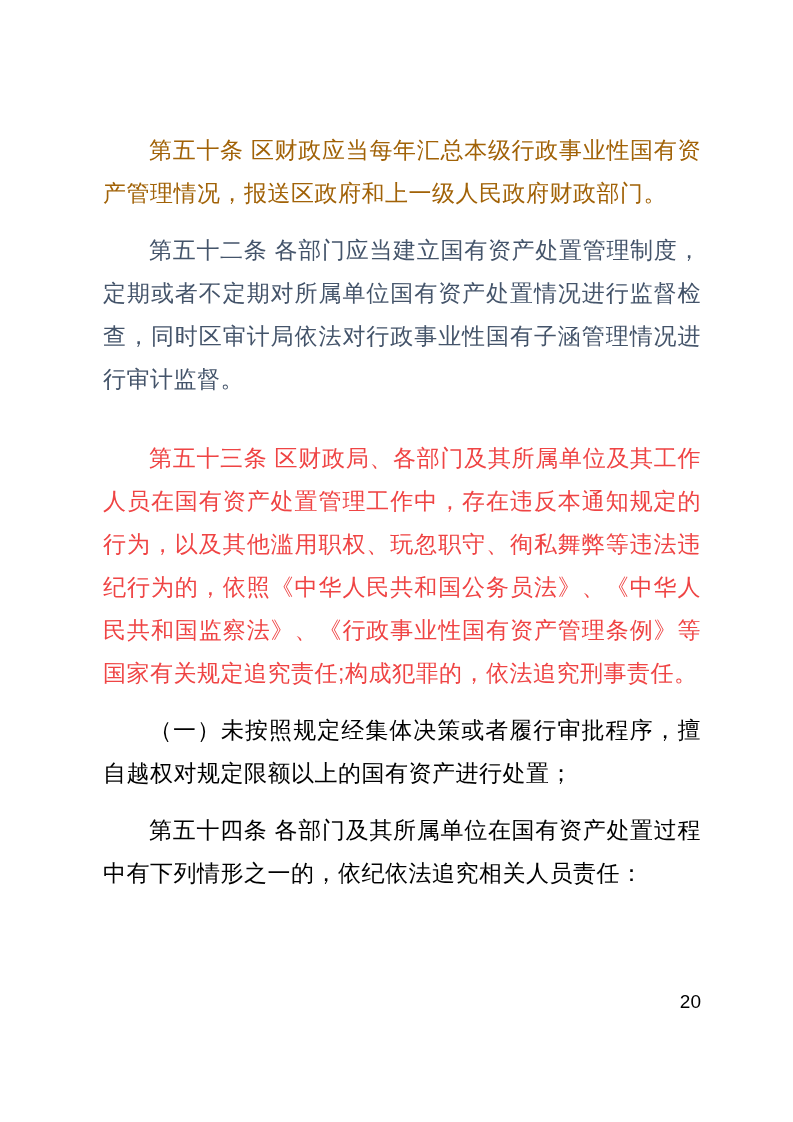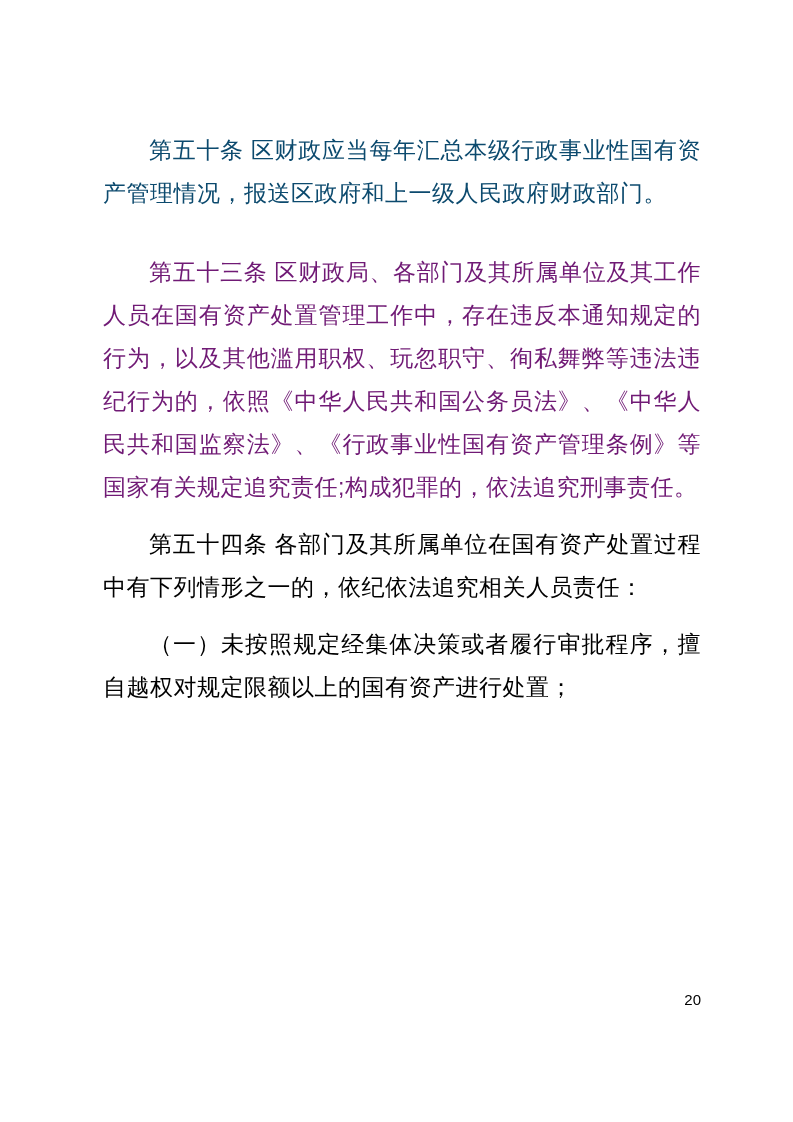--- a/index.html
+++ b/index.html
@@ -30,37 +30,38 @@
     margin: 0;
     text-indent: 2em;
   }
   .doc-body p.spaced-before {
     margin-top: 14px;
   }
   .page-number {
     position: absolute;
     right: 92px;
     top: 991px;
-    font-size: 15px;
+    font-size: 19px;
     color: #000000;
   }
 </style>
 </head>
 <body>
 
 <div class="page">
 
   <div class="doc-body">
-    <p style="color: #0c4a6e;">第五十条 区财政应当每年汇总本级行政事业性国有资产管理情况，报送区政府和上一级人民政府财政部门。</p>
+    <p style="color: #a16207;">第五十条 区财政应当每年汇总本级行政事业性国有资产管理情况，报送区政府和上一级人民政府财政部门。</p>
 
 
+    <p class="spaced-before" style="color: rgb(68, 84, 106);">第五十二条 各部门应当建立国有资产处置管理制度，定期或者不定期对所属单位国有资产处置情况进行监督检查，同时区审计局依法对行政事业性国有子涵管理情况进行审计监督。</p>
 
-    <p class="spaced-before" style="color: #701a75; margin-top: 36px;">第五十三条 区财政局、各部门及其所属单位及其工作人员在国有资产处置管理工作中，存在违反本通知规定的行为，以及其他滥用职权、玩忽职守、徇私舞弊等违法违纪行为的，依照《中华人民共和国公务员法》、《中华人民共和国监察法》、《行政事业性国有资产管理条例》等国家有关规定追究责任;构成犯罪的，依法追究刑事责任。</p>
+    <p class="spaced-before" style="color: #ef4444; margin-top: 36px;">第五十三条 区财政局、各部门及其所属单位及其工作人员在国有资产处置管理工作中，存在违反本通知规定的行为，以及其他滥用职权、玩忽职守、徇私舞弊等违法违纪行为的，依照《中华人民共和国公务员法》、《中华人民共和国监察法》、《行政事业性国有资产管理条例》等国家有关规定追究责任;构成犯罪的，依法追究刑事责任。</p>
+
+    <p class="spaced-before" style="color: rgb(0, 0, 0);">（一）未按照规定经集体决策或者履行审批程序，擅自越权对规定限额以上的国有资产进行处置；</p>
 
     <p class="spaced-before" style="color: rgb(0, 0, 0);">第五十四条 各部门及其所属单位在国有资产处置过程中有下列情形之一的，依纪依法追究相关人员责任：</p>
-
-    <p class="spaced-before" style="color: rgb(0, 0, 0);">（一）未按照规定经集体决策或者履行审批程序，擅自越权对规定限额以上的国有资产进行处置；</p>
 
   </div>
 
   <div class="page-number">20</div>
 
 </div>
 
 </body></html>

